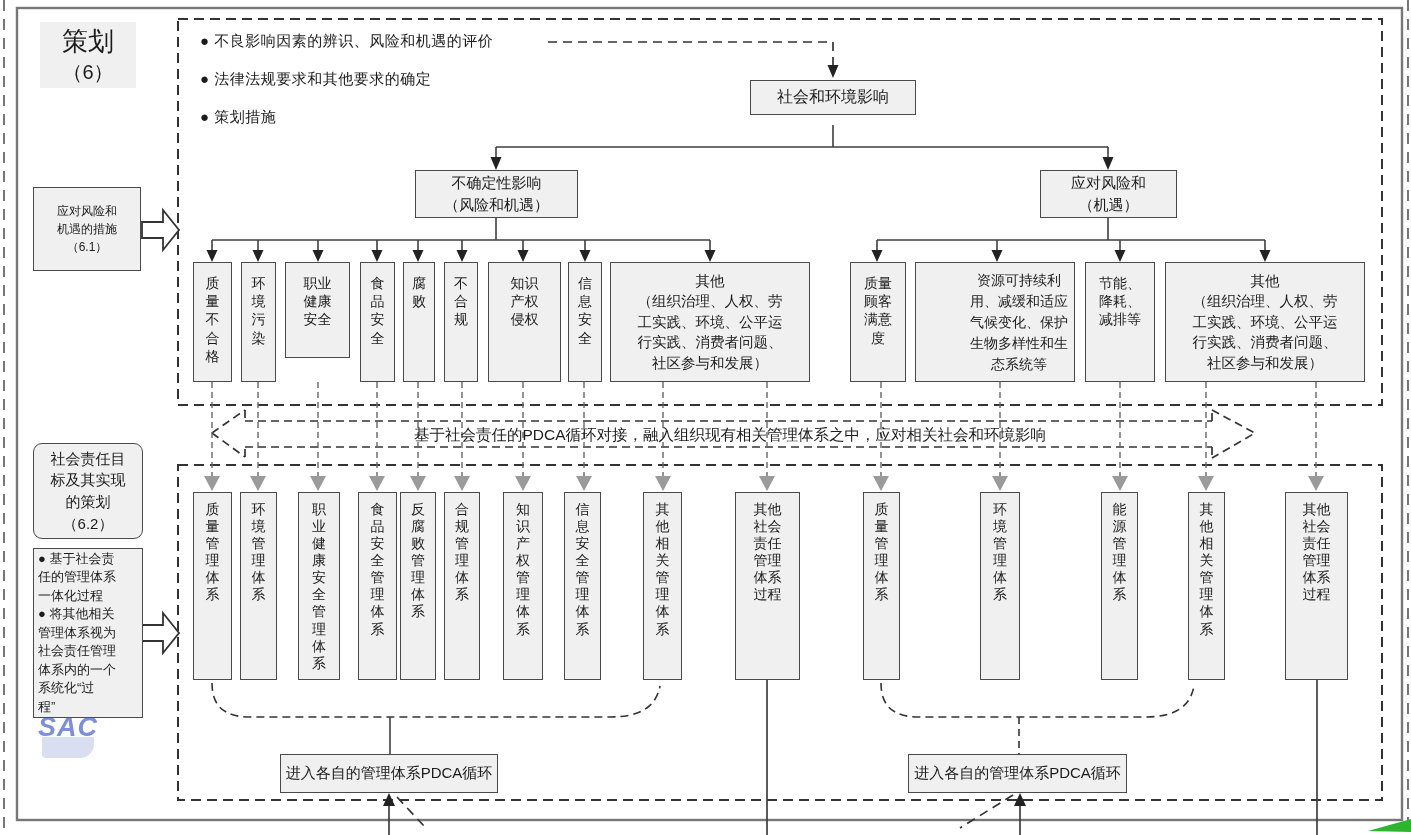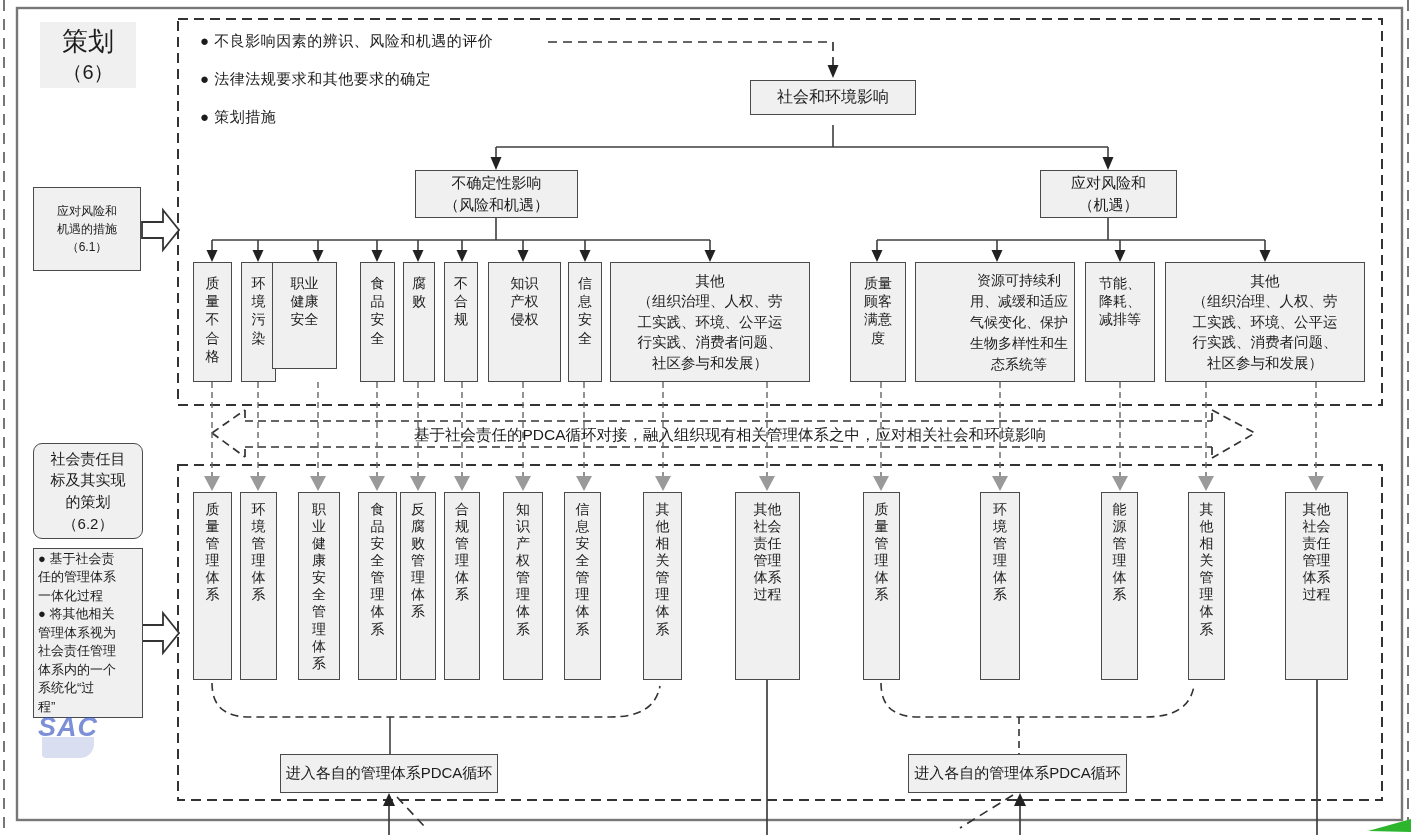--- a/index.html
+++ b/index.html
@@ -154,21 +154,21 @@
 
   <div class="abs vbox vbox-upper" style="left:193px;top:262px;width:39px;height:120px;">质
 量
 不
 合
 格</div>
   <div class="abs vbox vbox-upper" style="left:241px;top:262px;width:35px;height:120px;">环
 境
 污
 染</div>
-  <div class="abs vbox vbox-upper" style="left:272px;top:262px;width:65px;height:107px;">职业
+  <div class="abs vbox vbox-upper" style="left:285px;top:262px;width:65px;height:96px;">职业
 健康
 安全</div>
   <div class="abs vbox vbox-upper" style="left:360px;top:262px;width:35px;height:120px;">食
 品
 安
 全</div>
   <div class="abs vbox vbox-upper" style="left:403px;top:262px;width:32px;height:120px;">腐
 败</div>
   <div class="abs vbox vbox-upper" style="left:444px;top:262px;width:34px;height:120px;">不
 合

